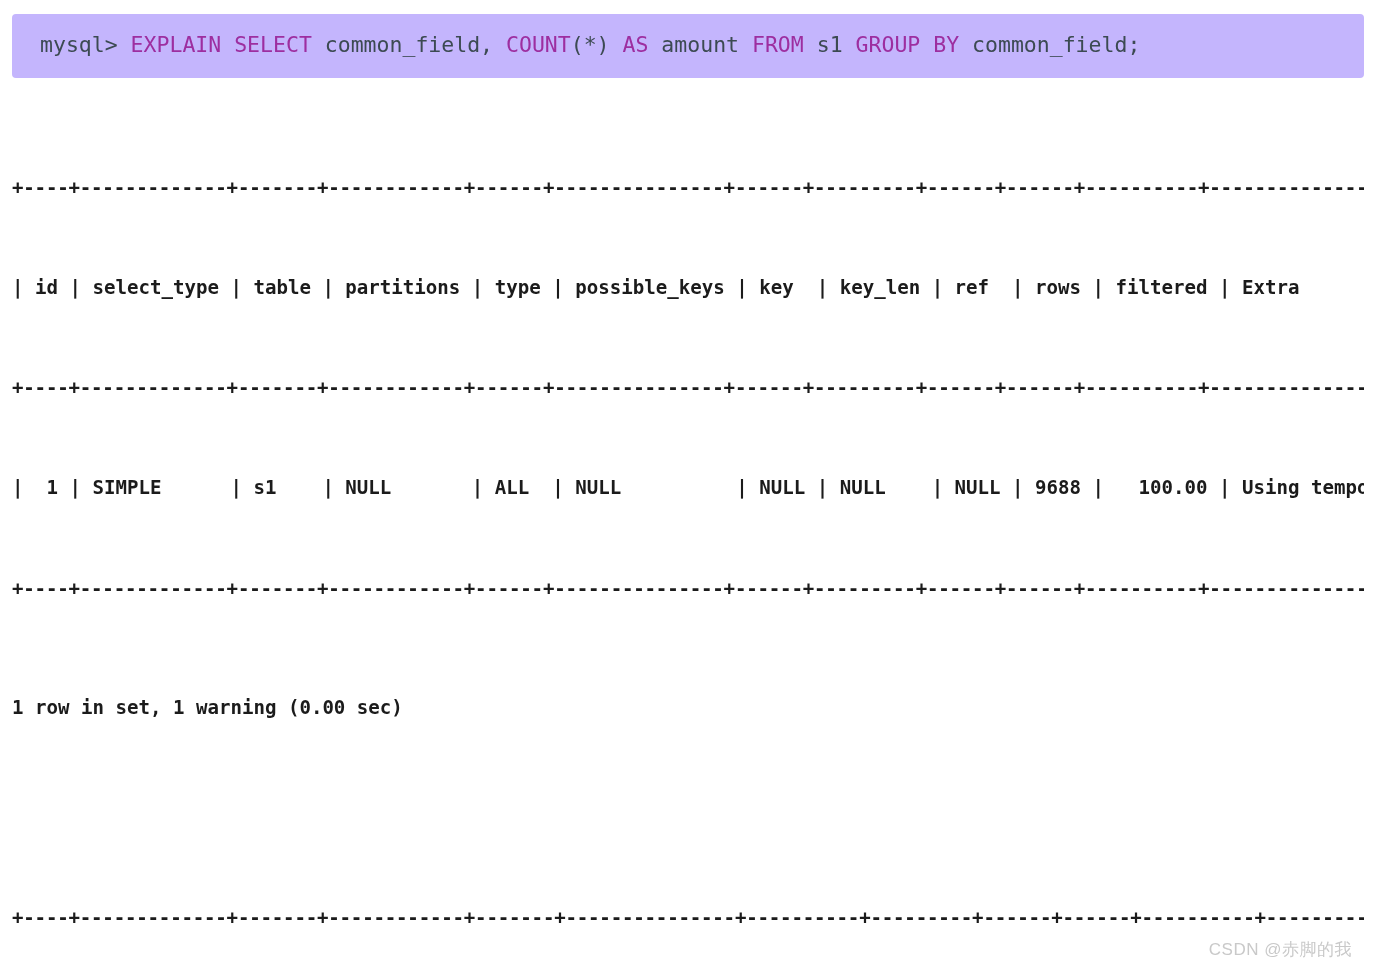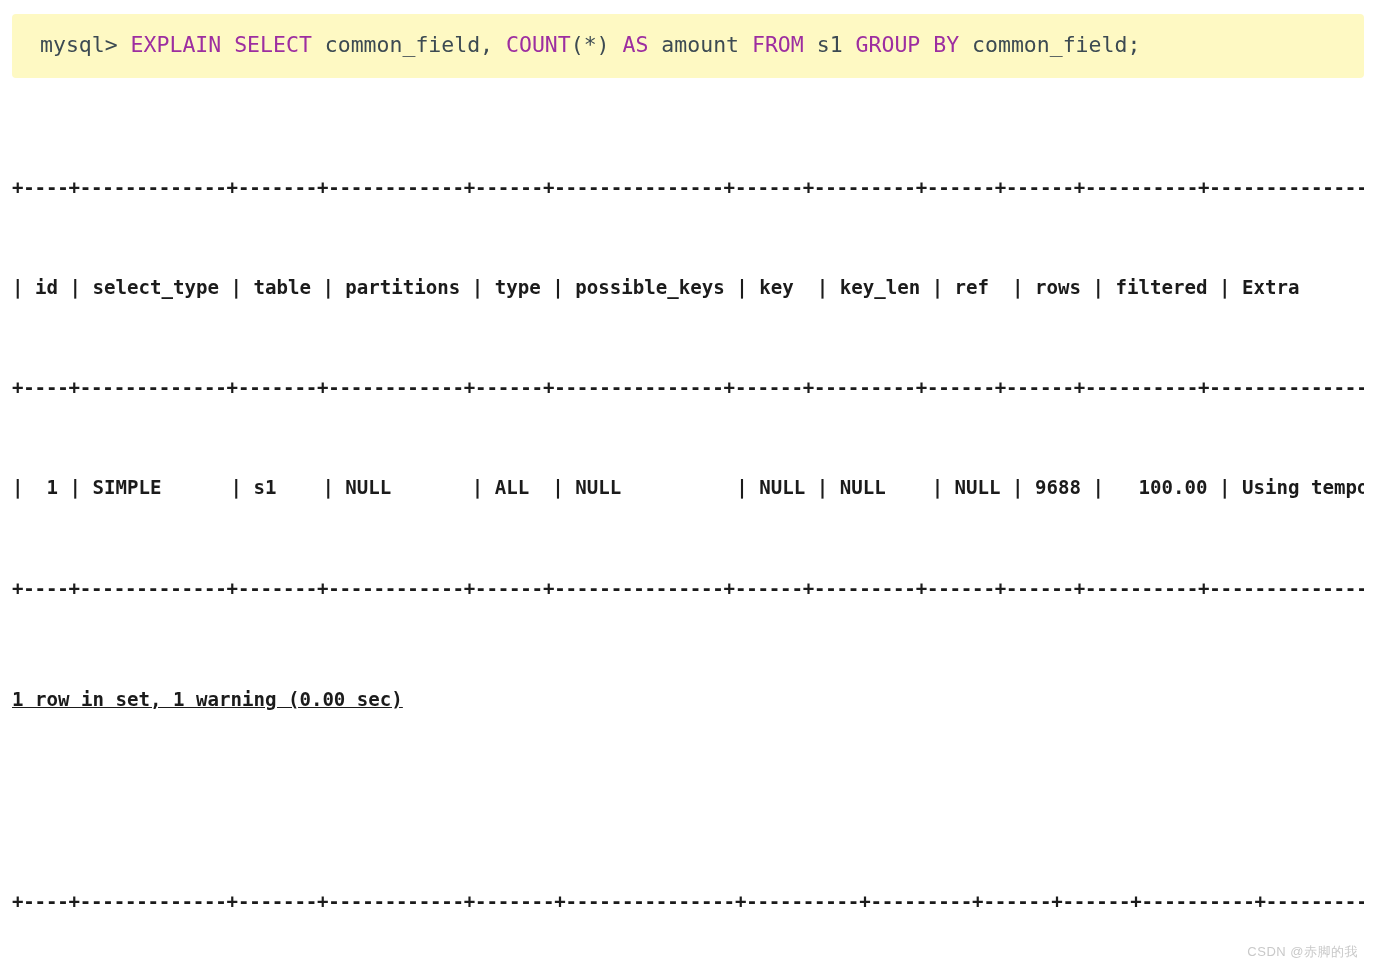--- a/index.html
+++ b/index.html
@@ -18,21 +18,21 @@
 
   .page {
     position: relative;
     width: 1376px;
     height: 975px;
     box-sizing: border-box;
   }
 
   
   .codeblock {
-    background: #fef9c3;
+    background: #c4b5fd;
     border-radius: 4px;
     margin: 0 12px;
     padding: 14px 28px 16px 28px;
     box-sizing: border-box;
     font-family: "DejaVu Sans Mono", "Liberation Mono", monospace;
     font-size: 21.5px;
     line-height: 1.58;
     letter-spacing: 0px;
     white-space: pre-wrap;
     word-break: break-word;
@@ -62,30 +62,29 @@
     overflow: hidden;
   }
   .ascii .sep { letter-spacing: -0.2px; }
 
   .rowinfo {
     font-family: "DejaVu Sans Mono", "Liberation Mono", monospace;
     font-size: 19.1px;
     line-height: 28px;
     color: #1b1b1b;
     font-weight: 600;
-    margin: 0 12px;
+    margin: 8px 12px;
     white-space: pre;
-    text-decoration: underline;
   }
 
   .watermark {
     position: absolute;
-    right: 18px;
+    right: 24px;
     bottom: 14px;
-    font-size: 13px;
+    font-size: 17px;
     color: #c9c9c9;
     font-family: "Liberation Sans", "DejaVu Sans", sans-serif;
     letter-spacing: 0.5px;
   }
 
   
   .sp-a { height: 14px; }
   .sp-b { height: 26px; }
   .sp-c { height: 14px; }
   .sp-d { height: 78px; }

